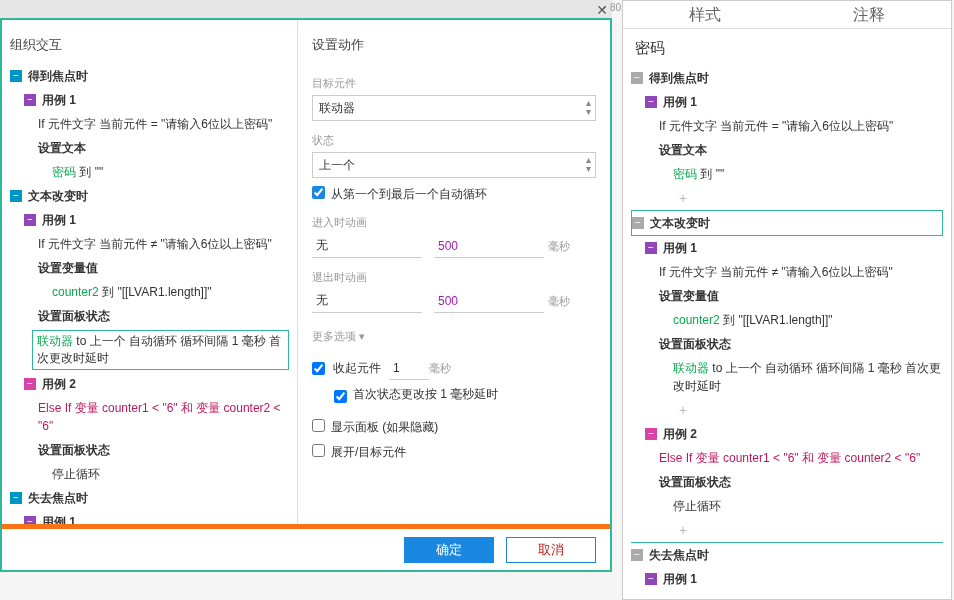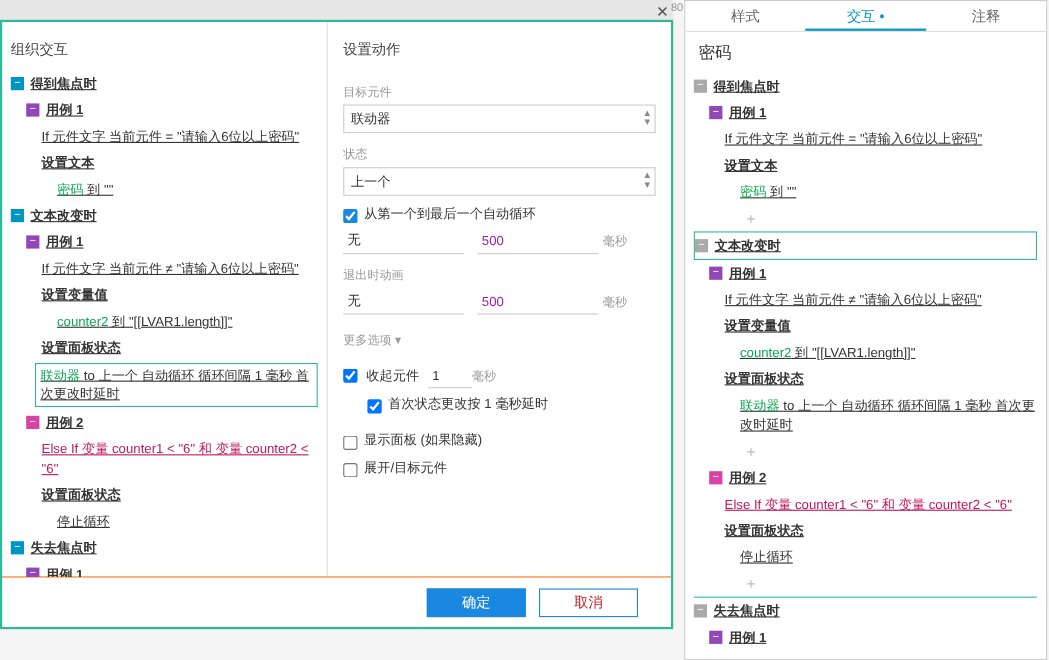--- a/index.html
+++ b/index.html
@@ -3,53 +3,53 @@
 <meta charset="utf-8">
 <style>
 * { box-sizing: border-box; margin: 0; padding: 0; font-family: "Microsoft YaHei", Arial, sans-serif; }
 body { width: 954px; height: 600px; background: #f5f5f5; overflow: hidden; position: relative; font-size: 12px; color: #333; }
 .dialog { position: absolute; left: 0; top: 18px; width: 612px; height: 554px; background: #fff; border: 2px solid #2fb899; display: flex; flex-direction: column; }
 .dialog-top { position: absolute; left: 0; top: 0; width: 612px; height: 20px; background: #e6e6e6; border-bottom: 1px solid #ccc; }
 .dialog-close { position: absolute; right: 4px; top: 2px; font-size: 14px; cursor: pointer; color: #555; }
 .dialog-body { display: flex; flex: 1; overflow: hidden; }
 .dialog-left { width: 296px; border-right: 1px solid #ddd; padding: 10px 8px; overflow-y: auto; }
 .dialog-right { flex: 1; padding: 10px 14px; overflow-y: auto; }
-.dialog-footer { height: 46px; border-top: 1px solid #f97316; display: flex; justify-content: flex-end; align-items: center; padding-right: 30px; gap: 12px; }
+.dialog-footer { height: 46px; border-top: 5px solid #f97316; display: flex; justify-content: flex-end; align-items: center; padding-right: 14px; gap: 12px; }
 .btn { width: 90px; height: 26px; font-size: 13px; display: flex; align-items: center; justify-content: center; cursor: pointer; }
 .btn-primary { background: #1a87e0; color: #fff; border: 1px solid #1a87e0; }
 .btn-secondary { background: #fff; color: #b91c1c; border: 1px solid #1a87e0; }
 .section-title { font-size: 13px; color: #444; padding: 6px 0 10px; }
 .tree-item { display: flex; align-items: flex-start; padding: 3px 0; line-height: 18px; }
 .tree-icon { width: 12px; height: 12px; background: #0096c4; color: #fff; font-size: 10px; line-height: 12px; text-align: center; margin-right: 6px; margin-top: 3px; flex-shrink: 0; }
 .tree-icon.purple { background: #9247b8; }
 .tree-icon.magenta { background: #d943a6; }
 .tree-icon.gray { background: #aaa; }
-.tree-label { flex: 1; font-size: 12px; word-break: break-all; text-decoration: underline; }
+.tree-label { flex: 1; font-size: 12px; word-break: break-all; }
 .indent-1 { padding-left: 14px; }
 .indent-2 { padding-left: 28px; }
 .indent-3 { padding-left: 42px; }
 .green { color: #0aa84f; }
 .magenta-txt { color: #be185d; }
 .bold { font-weight: 600; }
 .selected-box { border: 1px solid #2fb899; margin-left: 22px; padding: 2px 4px; margin-top: 2px; margin-bottom: 2px; }
 .field-label { color: #999; font-size: 11px; margin-top: 12px; margin-bottom: 4px; }
 .select-box { position: relative; width: 100%; height: 26px; border: 1px solid #ccc; padding: 3px 20px 3px 6px; font-size: 12px; background: #fff; display: flex; align-items: center; }
 .select-arrows { position: absolute; right: 4px; top: 2px; font-size: 10px; color: #888; line-height: 9px; }
-.check-row { display: flex; align-items: flex-end; margin-top: 8px; gap: 6px; }
+.check-row { display: flex; align-items: flex-start; margin-top: 8px; gap: 6px; }
 .check-row input[type=checkbox] { width: 13px; height: 13px; accent-color: #1a87e0; }
 .inline-row { display: flex; gap: 12px; align-items: center; margin-top: 4px; }
 .inline-input { width: 110px; height: 24px; border: none; border-bottom: 1px solid #ccc; font-size: 12px; padding: 2px 4px; color: #a21caf; }
 .inline-input.val { color: #333; width: 40px; }
 .unit { color: #999; font-size: 11px; margin-left: -8px; }
 .more-opts { color: #999; font-size: 11px; margin-top: 16px; }
 .loop-row { display: flex; align-items: center; margin-top: 12px; gap: 8px; }
 .sub-indent { margin-left: 22px; margin-top: 6px; display: flex; align-items: flex-end; gap: 6px; }
 .right-panel { position: absolute; left: 622px; top: 0; width: 330px; height: 600px; background: #fff; border: 1px solid #ccc; }
 .right-tabs { height: 28px; border-bottom: 1px solid #ddd; display: flex; }
-.right-tab { flex: 1; text-align: center; line-height: 27px; font-size: 13px; color: #666; cursor: pointer; }
+.right-tab { flex: 1; text-align: center; line-height: 27px; font-size: 16px; color: #666; cursor: pointer; }
 .right-tab.active { color: #0096c4; border-bottom: 2px solid #0096c4; }
 .right-tab .dot { color: #0096c4; }
 .right-header { padding: 10px 12px 8px; font-size: 15px; color: #333; }
 .right-tree { padding: 0 8px; overflow-y: auto; height: 530px; }
 .sel-row { border: 1px solid #2fb899; }
 .plus { color: #bbb; font-size: 14px; padding-left: 6px; }
 .bg-num { position: absolute; left: 610px; top: 2px; color: #999; font-size: 10px; }
 </style>
 </head>
 <body>
@@ -143,20 +143,21 @@
       <div class="field-label">状态</div>
       <div class="select-box">
         <span>上一个</span>
         <span class="select-arrows">▴<br>▾</span>
       </div>
       <div class="check-row">
         <input type="checkbox" checked="" style="">
         <span>从第一个到最后一个自动循环</span>
       </div>
 
+      <div class="field-label">进入时动画</div>
       <div class="inline-row">
         <input class="inline-input" style="color: rgb(51, 51, 51);" value="无">
         <input class="inline-input" value="500" style="">
         <span class="unit">毫秒</span>
       </div>
 
       <div class="field-label">退出时动画</div>
       <div class="inline-row">
         <input class="inline-input" style="color: rgb(51, 51, 51);" value="无">
         <input class="inline-input" value="500" style="">
@@ -188,21 +189,20 @@
   </div>
   <div class="dialog-footer">
     <div class="btn btn-primary">确定</div>
     <div class="btn btn-secondary">取消</div>
   </div>
 </div>
 
 <div class="right-panel">
   <div class="right-tabs">
     <div class="right-tab">样式</div>
-    <div class="right-tab active"><span>交互</span><span class="dot"> •</span></div>
     <div class="right-tab">注释</div>
   </div>
   <div class="right-header">密码</div>
   <div class="right-tree">
     <div class="tree-item">
         <span class="tree-icon gray">−</span>
         <span class="tree-label bold">得到焦点时</span>
       </div>
     <div class="tree-item indent-1">
         <span class="tree-icon purple">−</span>

